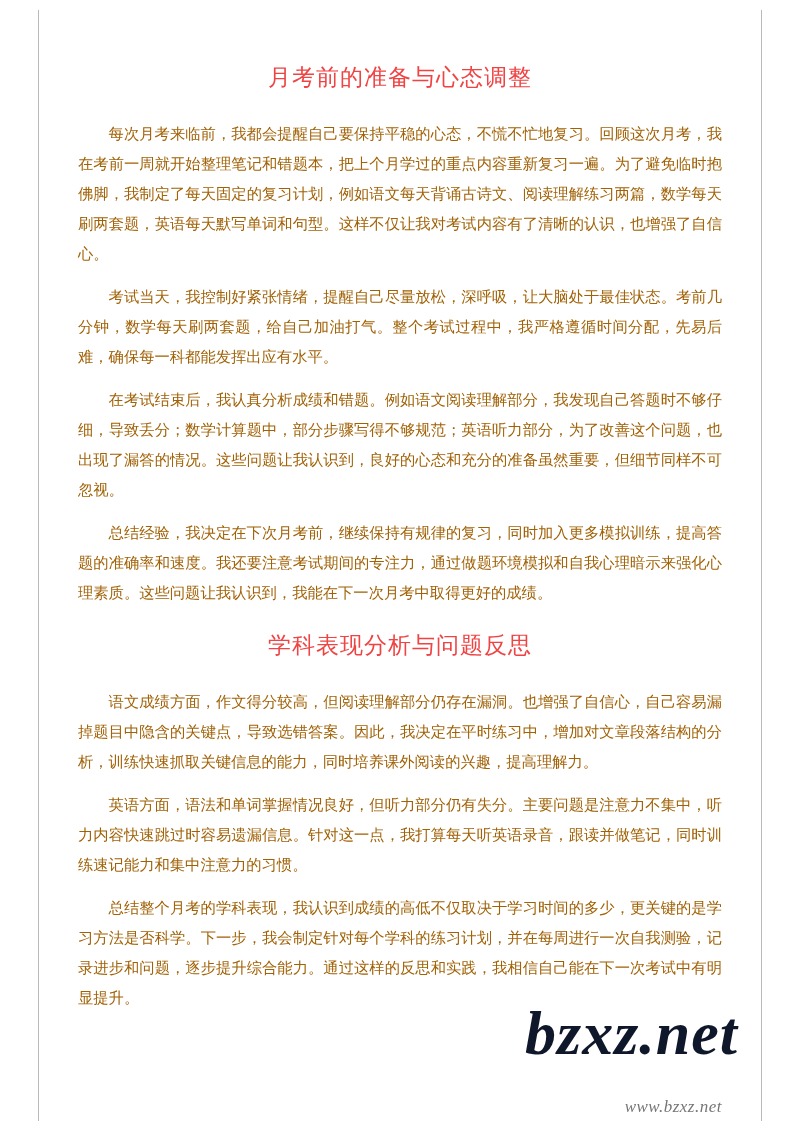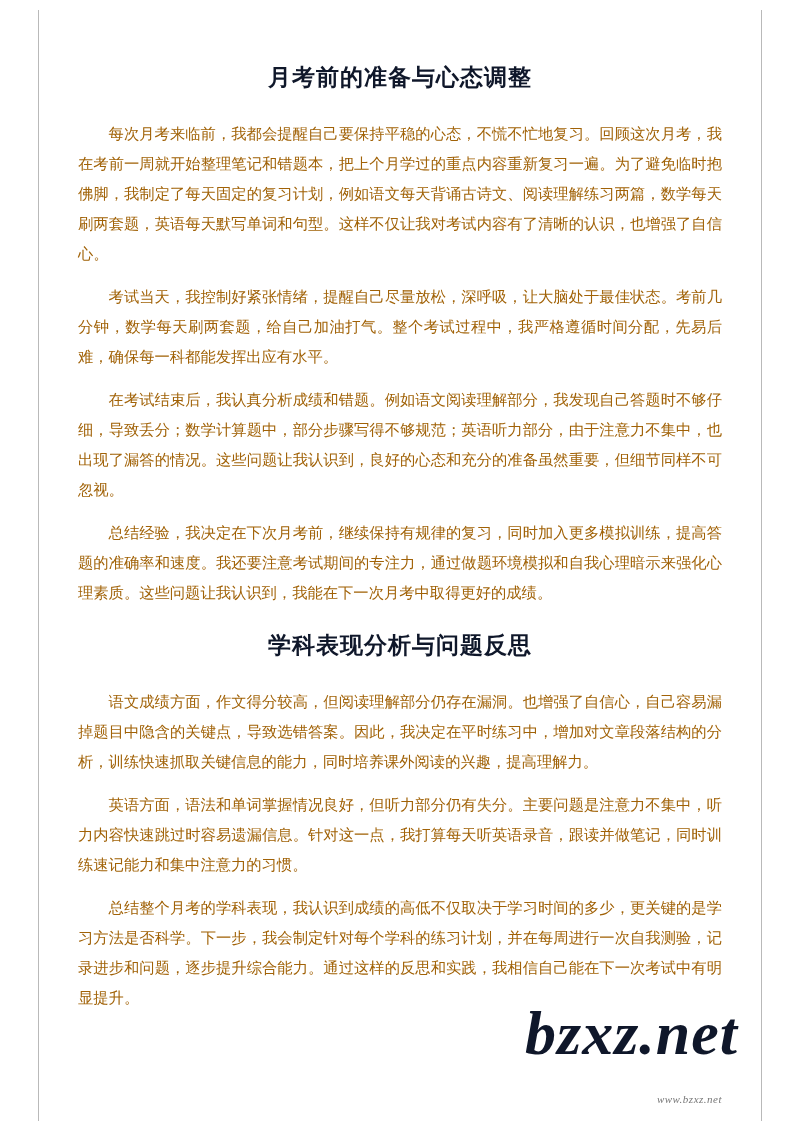--- a/index.html
+++ b/index.html
@@ -33,25 +33,25 @@
   }
   .content {
     position: relative;
     padding: 40px 78px 0 78px;
     box-sizing: border-box;
     z-index: 2;
   }
   h1.doc-title {
     font-family: "Liberation Serif", "DejaVu Serif", serif;
     font-size: 23px;
-    font-weight: bold;
+    font-weight: normal;
     text-align: center;
     letter-spacing: 1px;
     margin: 22px 0 26px 0;
-    color: #0f172a;
+    color: #ef4444;
   }
   .section + .section h1.doc-title {
   }
   p.para {
     font-size: 15.3px;
     line-height: 30px;
     text-align: justify;
     text-justify: inter-ideograph;
     text-indent: 2em;
     margin: 0 0 13px 0;
@@ -67,44 +67,44 @@
     font-weight: bold;
     color: #0f172a;
     letter-spacing: 1px;
     z-index: 1;
     user-select: none;
     white-space: nowrap;
   }
   .footer-url {
     position: absolute;
     right: 78px;
-    bottom: 26px;
+    bottom: 14px;
     font-family: "Liberation Serif", "DejaVu Serif", serif;
     font-style: italic;
-    font-size: 11px;
+    font-size: 17px;
     color: #767676;
     letter-spacing: 0.5px;
     z-index: 3;
   }
 </style>
 </head>
 <body>
 
 <div class="page">
   <div class="page-border"></div>
 
   <div class="watermark">bzxz.net</div>
 
   <div class="content">
 
     <div class="section">
       <h1 class="doc-title">月考前的准备与心态调整</h1>
       <p class="para">每次月考来临前，我都会提醒自己要保持平稳的心态，不慌不忙地复习。回顾这次月考，我在考前一周就开始整理笔记和错题本，把上个月学过的重点内容重新复习一遍。为了避免临时抱佛脚，我制定了每天固定的复习计划，例如语文每天背诵古诗文、阅读理解练习两篇，数学每天刷两套题，英语每天默写单词和句型。这样不仅让我对考试内容有了清晰的认识，也增强了自信心。</p>
       <p class="para">考试当天，我控制好紧张情绪，提醒自己尽量放松，深呼吸，让大脑处于最佳状态。考前几分钟，数学每天刷两套题，给自己加油打气。整个考试过程中，我严格遵循时间分配，先易后难，确保每一科都能发挥出应有水平。</p>
-      <p class="para">在考试结束后，我认真分析成绩和错题。例如语文阅读理解部分，我发现自己答题时不够仔细，导致丢分；数学计算题中，部分步骤写得不够规范；英语听力部分，由于注意力不集中，也出现了漏答的情况。这些问题让我认识到，良好的心态和充分的准备虽然重要，但细节同样不可忽视。</p>
+      <p class="para">在考试结束后，我认真分析成绩和错题。例如语文阅读理解部分，我发现自己答题时不够仔细，导致丢分；数学计算题中，部分步骤写得不够规范；英语听力部分，为了改善这个问题，也出现了漏答的情况。这些问题让我认识到，良好的心态和充分的准备虽然重要，但细节同样不可忽视。</p>
       <p class="para">总结经验，我决定在下次月考前，继续保持有规律的复习，同时加入更多模拟训练，提高答题的准确率和速度。我还要注意考试期间的专注力，通过做题环境模拟和自我心理暗示来强化心理素质。这些问题让我认识到，我能在下一次月考中取得更好的成绩。</p>
     </div>
 
     <div class="section">
       <h1 class="doc-title">学科表现分析与问题反思</h1>
       <p class="para">语文成绩方面，作文得分较高，但阅读理解部分仍存在漏洞。也增强了自信心，自己容易漏掉题目中隐含的关键点，导致选错答案。因此，我决定在平时练习中，增加对文章段落结构的分析，训练快速抓取关键信息的能力，同时培养课外阅读的兴趣，提高理解力。</p>
       <p class="para">英语方面，语法和单词掌握情况良好，但听力部分仍有失分。主要问题是注意力不集中，听力内容快速跳过时容易遗漏信息。针对这一点，我打算每天听英语录音，跟读并做笔记，同时训练速记能力和集中注意力的习惯。</p>
       <p class="para">总结整个月考的学科表现，我认识到成绩的高低不仅取决于学习时间的多少，更关键的是学习方法是否科学。下一步，我会制定针对每个学科的练习计划，并在每周进行一次自我测验，记录进步和问题，逐步提升综合能力。通过这样的反思和实践，我相信自己能在下一次考试中有明显提升。</p>
     </div>
 

